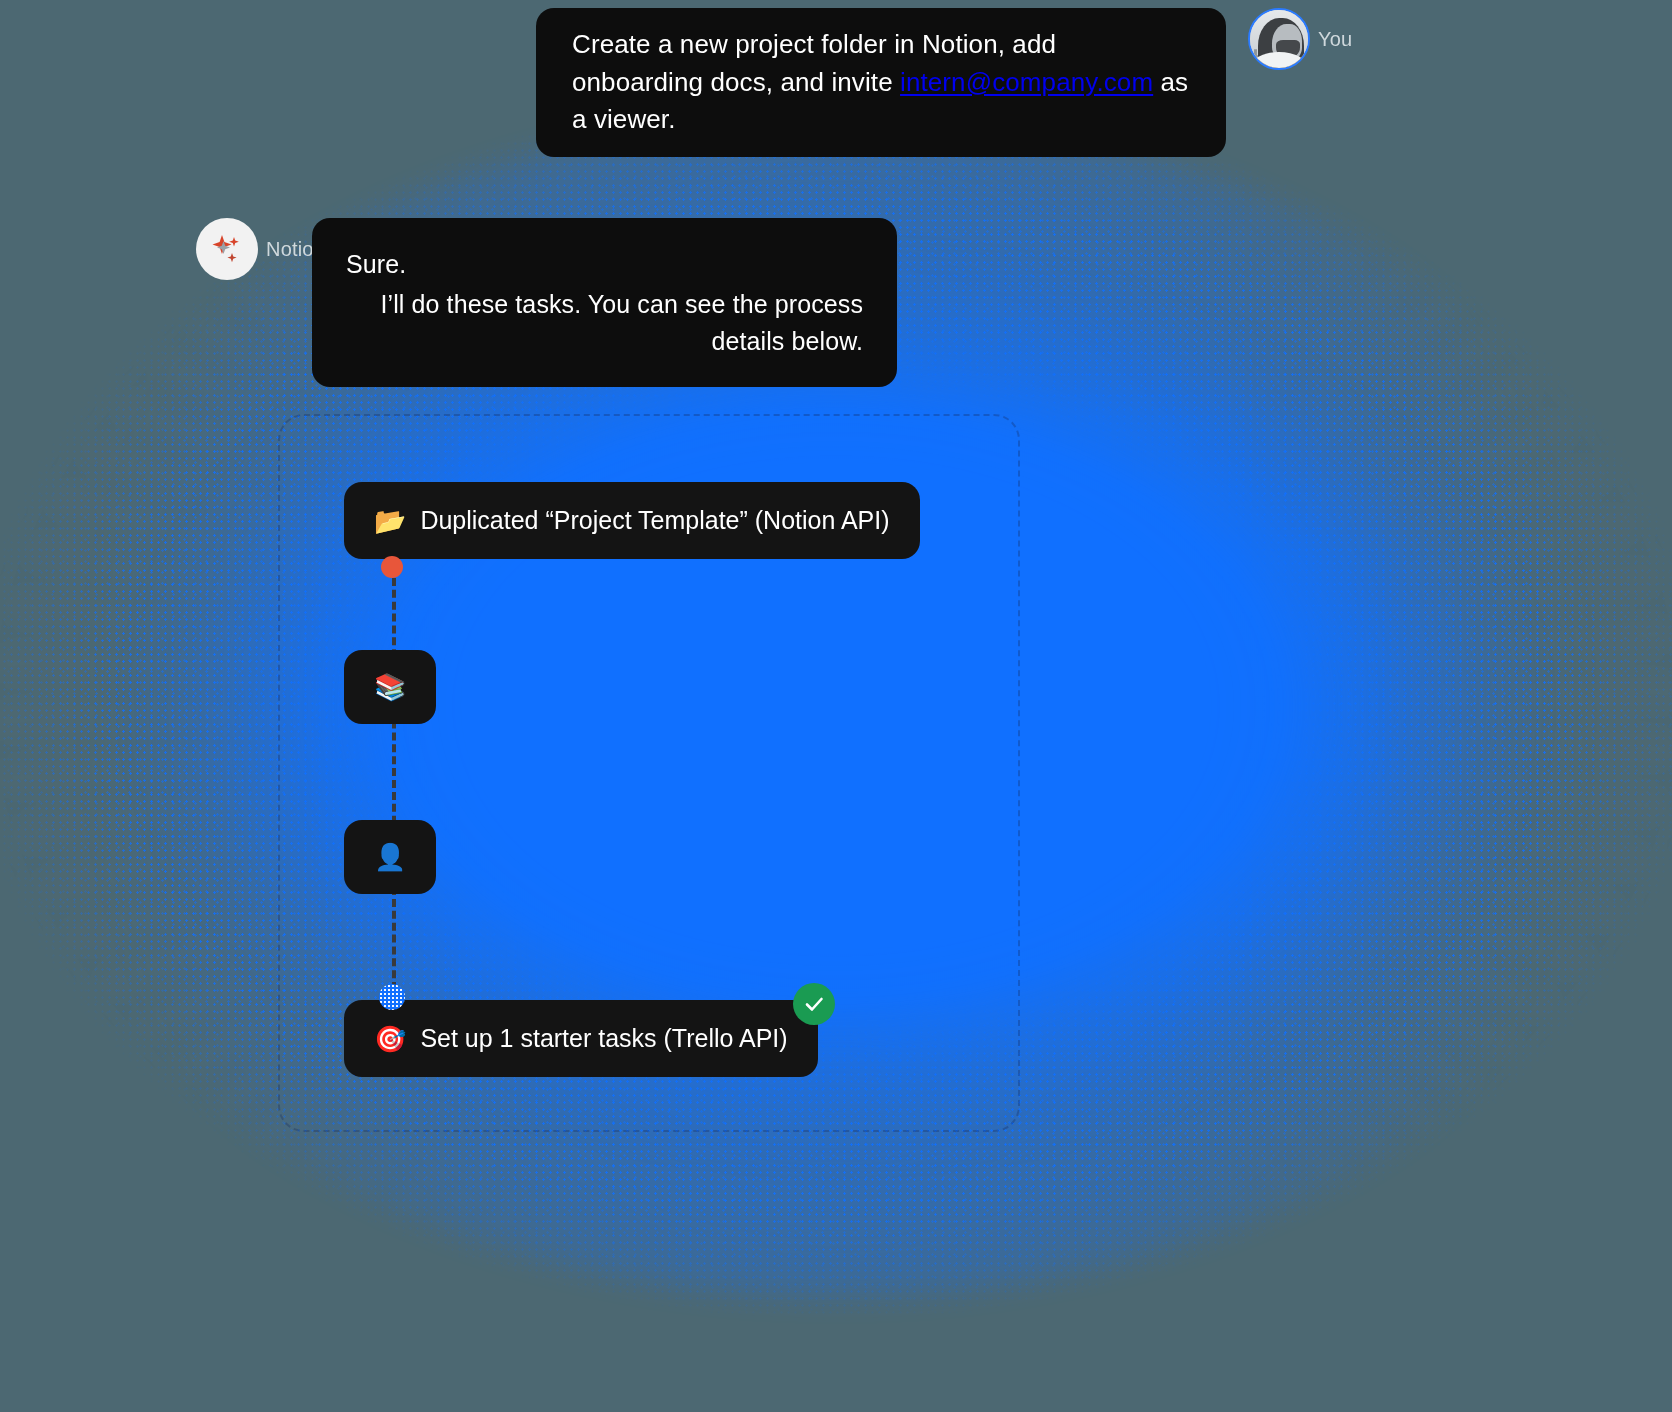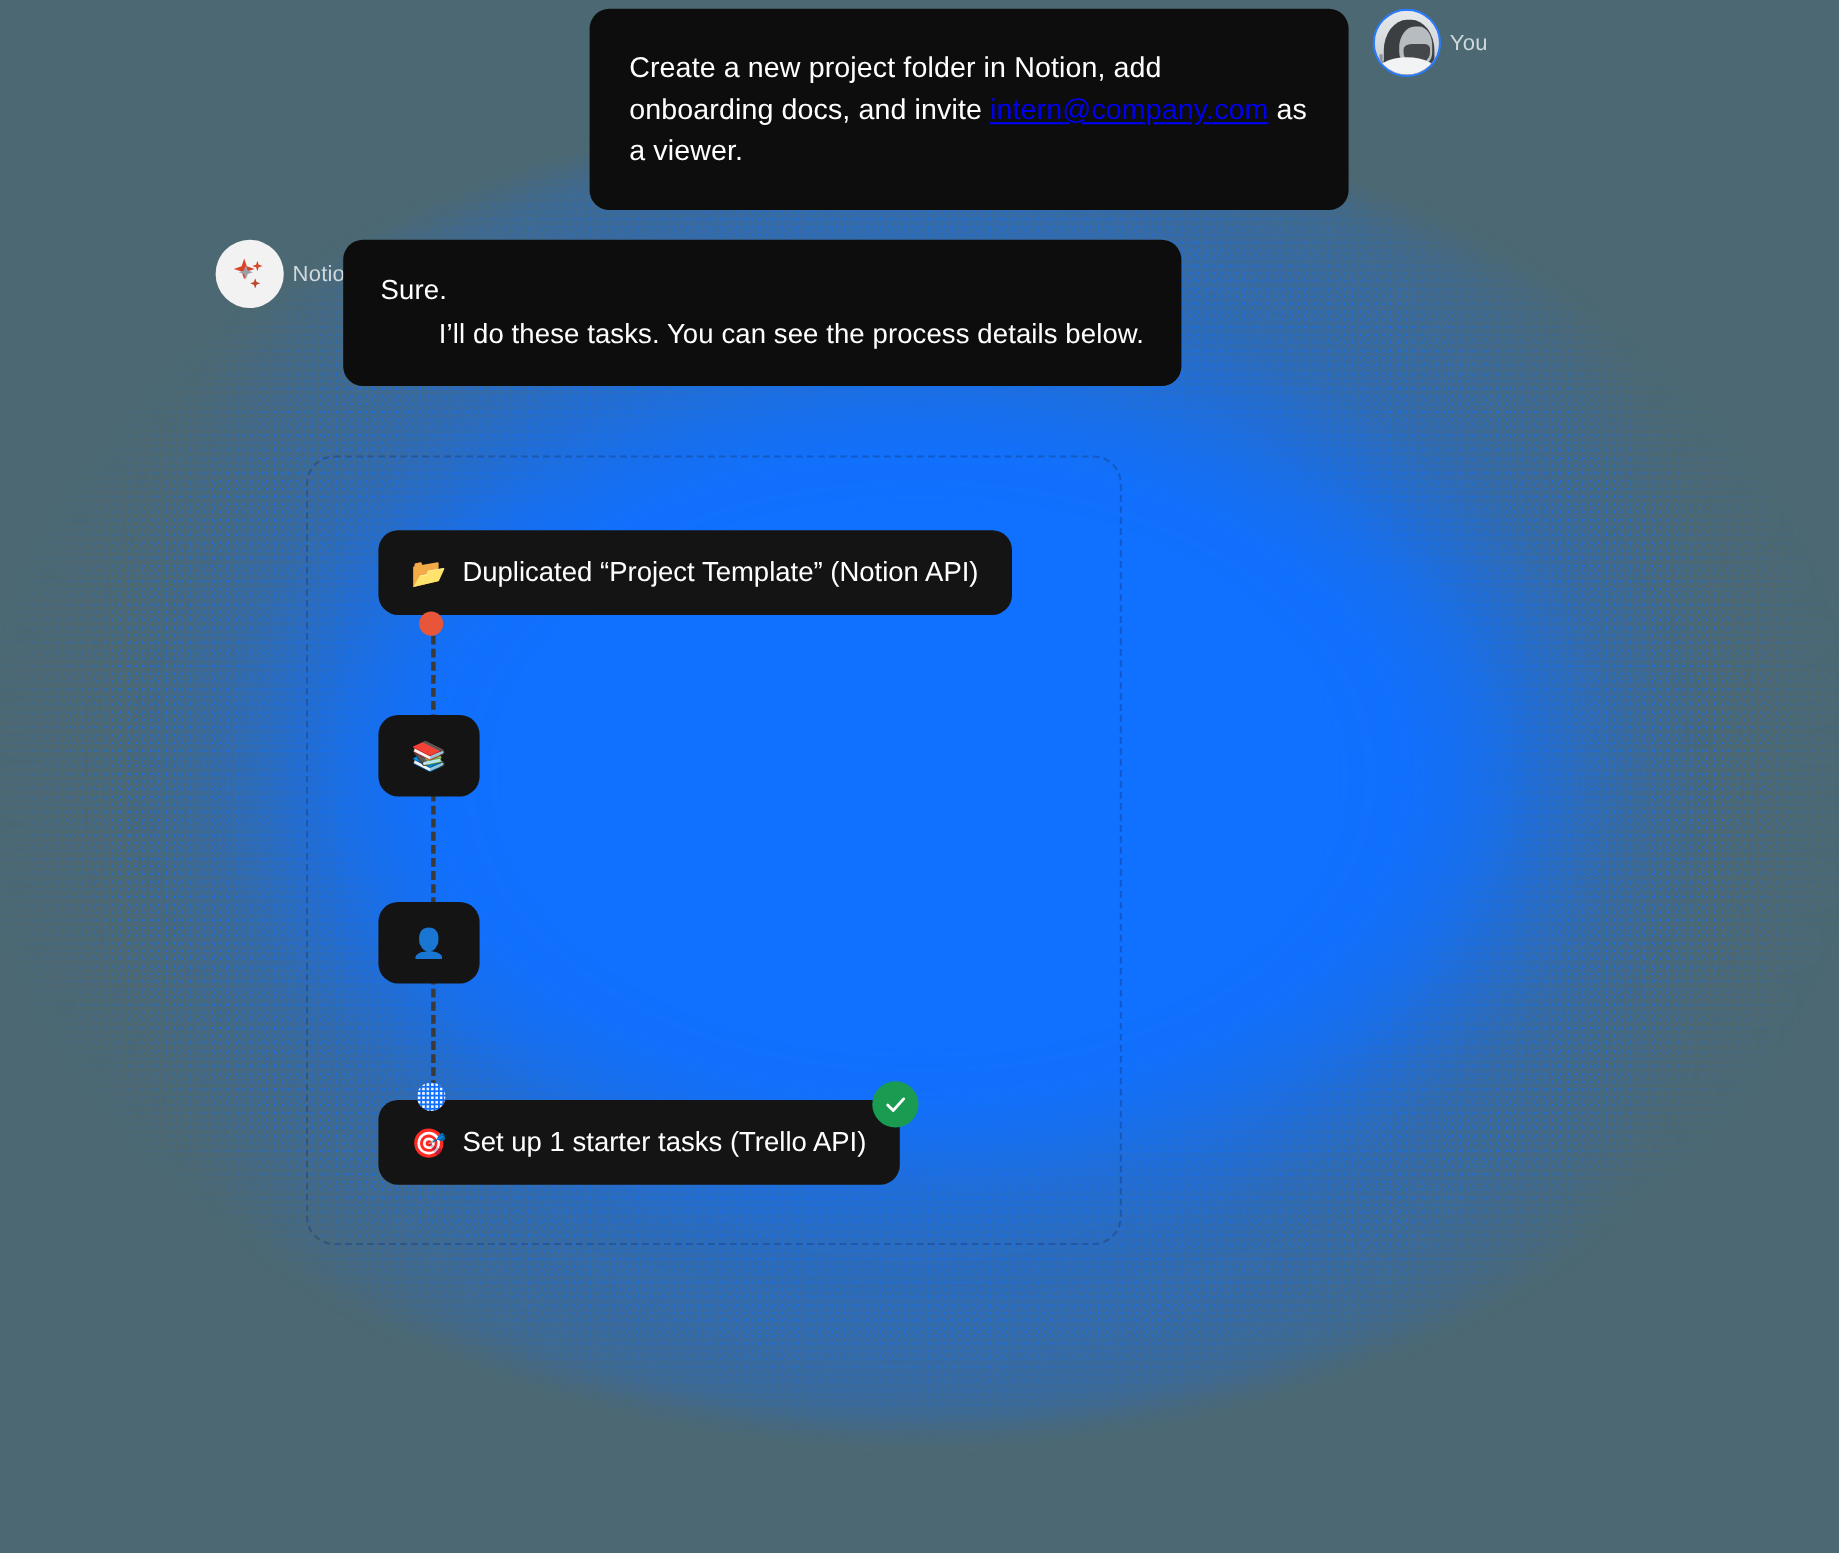--- a/index.html
+++ b/index.html
@@ -90,21 +90,21 @@
     left: 536px;
     top: 8px;
     display: flex;
     align-items: flex-start;
     gap: 22px;
   }
   .bubble {
     background: #0d0d0d;
     color: #ffffff;
     border-radius: 18px;
-    padding: 35px 36px;
+    padding: 18px 36px;
     line-height: 1.45;
     letter-spacing: .1px;
   }
   #user-bubble {
     width: 690px;
     font-size: 26px;
     min-height: 140px;
     display: flex;
     align-items: center;
   }
@@ -174,21 +174,21 @@
     height: 62px;
     border-radius: 50%;
     background: #f2f2f2;
     position: relative;
     flex: none;
     display: flex;
     align-items: center;
     justify-content: center;
   }
   #agent-bubble {
-    width: 762px;
+    width: 585px;
     font-size: 25px;
     padding: 28px 34px;
   }
   #agent-bubble .line + .line { margin-top: 4px; text-align: right; }
 
   
   #timeline-panel {
     position: absolute;
     left: 278px;
     top: 414px;

